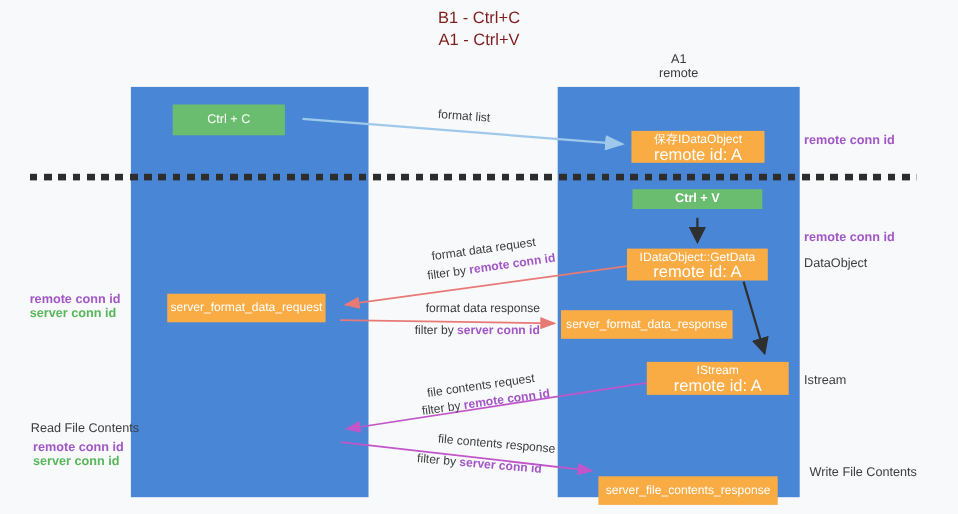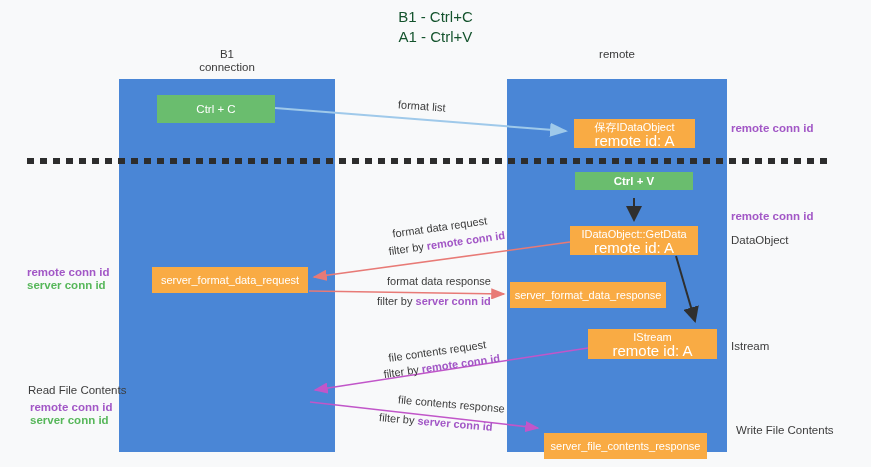--- a/index.html
+++ b/index.html
@@ -20,21 +20,21 @@
     width:871px;height:467px;
     background:var(--background);
     font-family:"Liberation Sans","DejaVu Sans",sans-serif;
     color:var(--text-dark);
     overflow:hidden;
   }
   #stage{position:relative;width:871px;height:467px;}
   .abs{position:absolute;}
   .title{
     left:0;right:0;top:7px;text-align:center;
-    font-size:15px;line-height:20px;color:#14532d;
+    font-size:15px;line-height:20px;color:#7f1d1d;
   }
   .ll-header{
     top:48px;text-align:center;font-size:11.5px;line-height:13px;color:#3a3a3a;
   }
   .lifeline{
     top:79px;height:373px;background:var(--lifeline-blue);
   }
   .divider{
     left:27px;top:158px;width:806px;height:6px;
     background:repeating-linear-gradient(to right,#2d2d2d 0 7px,transparent 7px 13px);
@@ -69,25 +69,22 @@
 </head>
 <body>
 
 <div id="stage">
 
   <div class="abs title">
     <div>B1 - Ctrl+C</div>
     <div>A1 - Ctrl+V</div>
   </div>
 
-  <div class="abs ll-header" style="left:119px;width:216px;">
-    <div>B1</div>
-    <div>connection</div>
-  </div>
   <div class="abs ll-header" style="left:507px;width:220px;">
+    <div>A1</div>
     <div>remote</div>
   </div>
 
   <div class="abs lifeline" style="left:119px;width:216px;"></div>
   <div class="abs lifeline" style="left:507px;width:220px;"></div>
 
   <div class="abs divider"></div>
 
   <svg class="arrows" width="871" height="467" viewBox="0 0 871 467">
     <defs>
@@ -106,39 +103,39 @@
     </defs>
     <line class="st-blue" x1="275" y1="108" x2="566" y2="131" stroke-width="2" marker-end="url(#ah-blue)"></line>
     <line class="st-red" x1="570" y1="242" x2="314" y2="277" stroke-width="1.6" marker-end="url(#ah-red)"></line>
     <line class="st-red" x1="309" y1="291" x2="504" y2="294" stroke-width="1.6" marker-end="url(#ah-red)"></line>
     <line class="st-mag" x1="588" y1="348" x2="315" y2="390" stroke-width="1.6" marker-end="url(#ah-mag)"></line>
     <line class="st-mag" x1="310" y1="402" x2="538" y2="428" stroke-width="1.6" marker-end="url(#ah-mag)"></line>
     <line class="st-blk" x1="634" y1="198" x2="634" y2="220" stroke-width="2" marker-end="url(#ah-blk)"></line>
     <line class="st-blk" x1="676" y1="256" x2="695" y2="321" stroke-width="2" marker-end="url(#ah-blk)"></line>
   </svg>
 
-  <div class="abs node green" style="left:157px;top:95px;width:118px;height:28px;">
+  <div class="abs node green" style="left:157px;top:95px;width:102px;height:28px;">
     <span>Ctrl + C</span>
   </div>
 
   <div class="abs node orange" style="left:574px;top:119px;width:121px;height:29px;">
     <span class="l1">保存IDataObject</span>
     <span class="l2">remote id: A</span>
   </div>
 
   <div class="abs node green" style="left:575px;top:172px;width:118px;height:18px;font-weight:bold;">
     <span>Ctrl + V</span>
   </div>
 
   <div class="abs node orange" style="left:570px;top:226px;width:128px;height:29px;">
     <span class="l1">IDataObject::GetData</span>
     <span class="l2">remote id: A</span>
   </div>
 
-  <div class="abs node orange single" style="left:152px;top:267px;width:156px;height:26px;">
+  <div class="abs node orange single" style="left:152px;top:267px;width:144px;height:26px;">
     <span>server_format_data_request</span>
   </div>
 
   <div class="abs node orange single" style="left:510px;top:282px;width:156px;height:26px;">
     <span>server_format_data_response</span>
   </div>
 
   <div class="abs node orange" style="left:588px;top:329px;width:129px;height:30px;">
     <span class="l1">IStream</span>
     <span class="l2">remote id: A</span>

